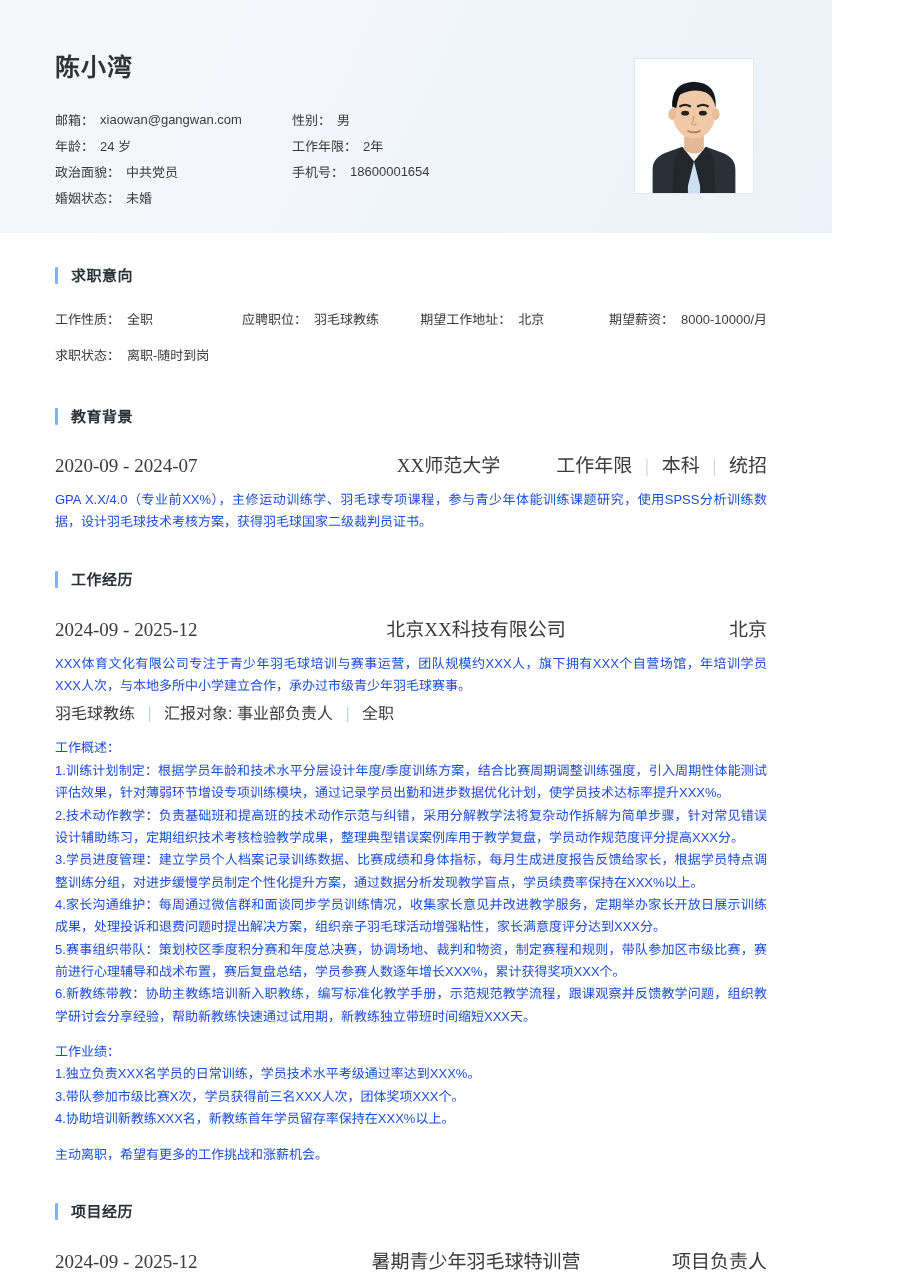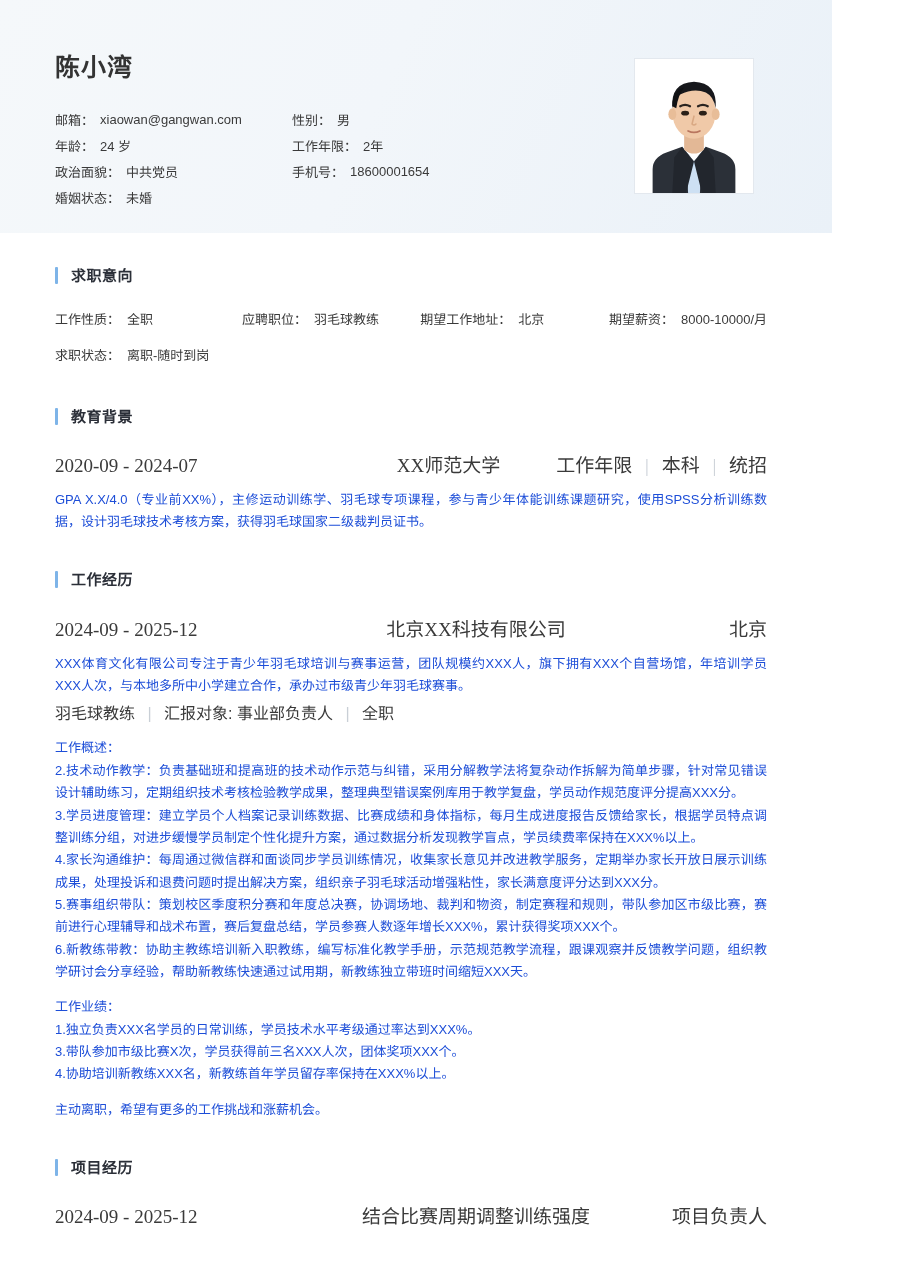--- a/index.html
+++ b/index.html
@@ -330,20 +330,21 @@
 
       <div class="role-meta">
         <span>羽毛球教练</span>
         <span class="sep">|</span>
         <span>汇报对象: 事业部负责人</span>
         <span class="sep">|</span>
         <span>全职</span>
       </div>
 
       <div class="para">工作概述：</div>
+      <div class="para">1.训练计划制定：根据学员年龄和技术水平分层设计年度/季度训练方案，结合比赛周期调整训练强度，引入周期性体能测试评估效果，针对薄弱环节增设专项训练模块，通过记录学员出勤和进步数据优化计划，使学员技术达标率提升XXX%。</div>
       <div class="para">2.技术动作教学：负责基础班和提高班的技术动作示范与纠错，采用分解教学法将复杂动作拆解为简单步骤，针对常见错误设计辅助练习，定期组织技术考核检验教学成果，整理典型错误案例库用于教学复盘，学员动作规范度评分提高XXX分。</div>
       <div class="para">3.学员进度管理：建立学员个人档案记录训练数据、比赛成绩和身体指标，每月生成进度报告反馈给家长，根据学员特点调整训练分组，对进步缓慢学员制定个性化提升方案，通过数据分析发现教学盲点，学员续费率保持在XXX%以上。</div>
       <div class="para">4.家长沟通维护：每周通过微信群和面谈同步学员训练情况，收集家长意见并改进教学服务，定期举办家长开放日展示训练成果，处理投诉和退费问题时提出解决方案，组织亲子羽毛球活动增强粘性，家长满意度评分达到XXX分。</div>
       <div class="para">5.赛事组织带队：策划校区季度积分赛和年度总决赛，协调场地、裁判和物资，制定赛程和规则，带队参加区市级比赛，赛前进行心理辅导和战术布置，赛后复盘总结，学员参赛人数逐年增长XXX%，累计获得奖项XXX个。</div>
       <div class="para">6.新教练带教：协助主教练培训新入职教练，编写标准化教学手册，示范规范教学流程，跟课观察并反馈教学问题，组织教学研讨会分享经验，帮助新教练快速通过试用期，新教练独立带班时间缩短XXX天。</div>
 
       <div class="block-gap"></div>
 
       <div class="para">工作业绩：</div>
       <div class="para">1.独立负责XXX名学员的日常训练，学员技术水平考级通过率达到XXX%。</div>
@@ -358,21 +359,21 @@
     <div class="section-gap"></div>
 
     <div class="section">
       <div class="section-title-row">
         <span class="accent-bar" style="background: rgb(126, 180, 232);"></span>
         <span class="section-title">项目经历</span>
       </div>
 
       <div class="entry-head">
         <span class="eh-date">2024-09 - 2025-12</span>
-        <span class="eh-org">结合比赛周期调整训练强度</span>
+        <span class="eh-org">暑期青少年羽毛球特训营</span>
         <span class="eh-right narrow">项目负责人</span>
       </div>
 
     </div>
 
   </div>
 
 </div>
 
 </body></html>

